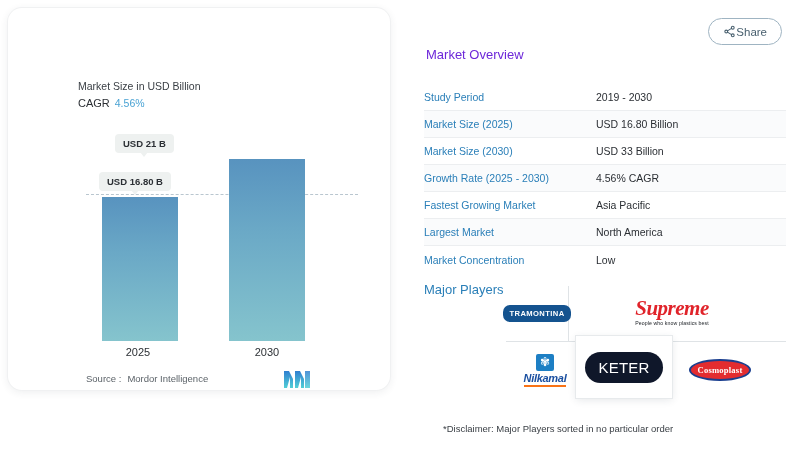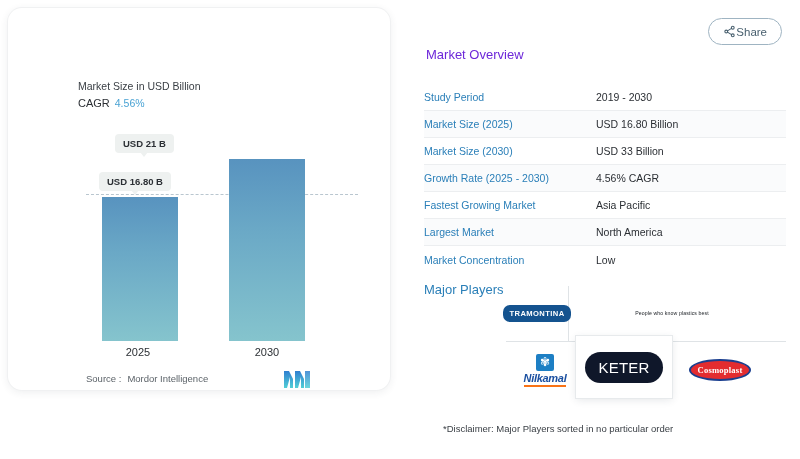--- a/index.html
+++ b/index.html
@@ -316,20 +316,21 @@
   <div id="logo-grid">
     <div id="grid-v"></div>
     <div id="grid-h"></div>
 
     <div class="logo-cell" id="cell-tramontina">
       <div id="tramontina">TRAMONTINA</div>
     </div>
 
     <div class="logo-cell" id="cell-supreme">
       <div id="supreme-wrap">
+        <div id="supreme-name">Supreme</div>
         <div id="supreme-tag">People  who know plastics best</div>
       </div>
     </div>
 
     <div class="logo-cell" id="cell-nilkamal">
       <div id="nilkamal-mark"></div>
       <div id="nilkamal-name">Nilkamal</div>
     </div>
 
     <div id="keter-card">

